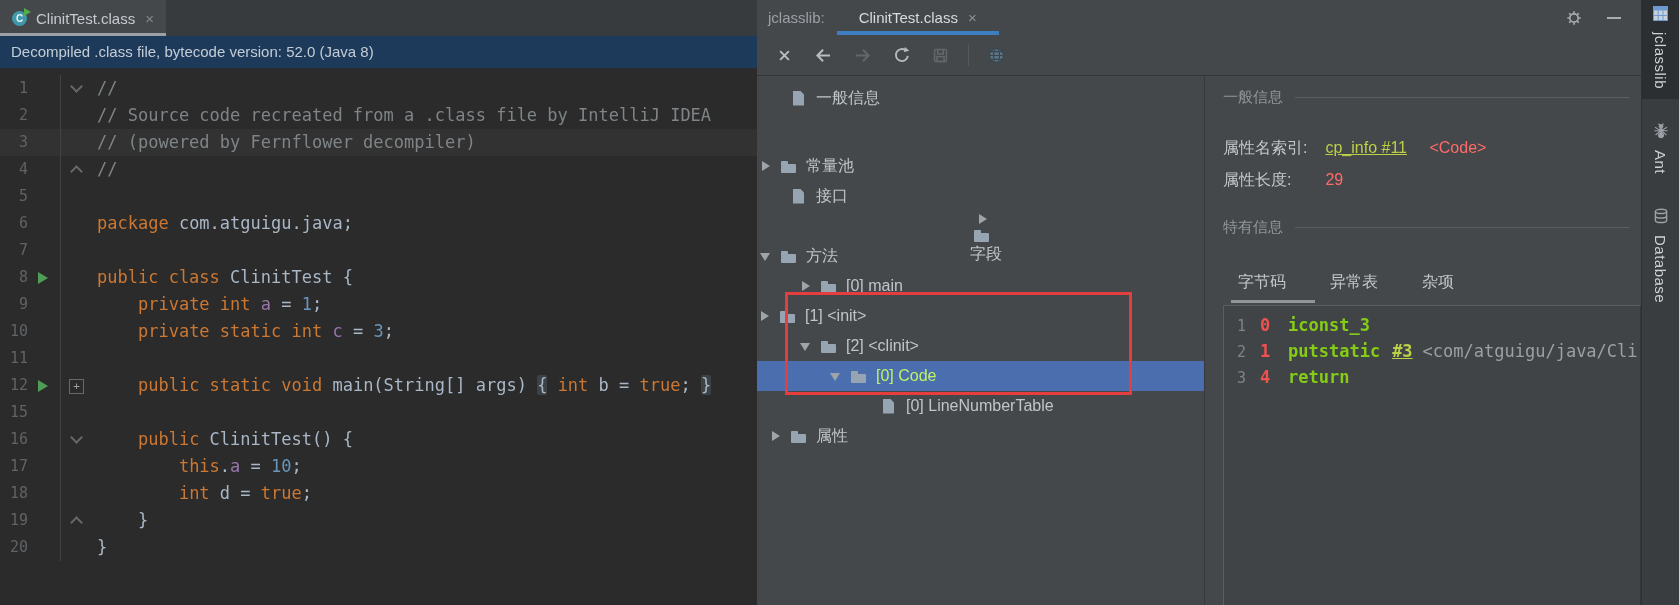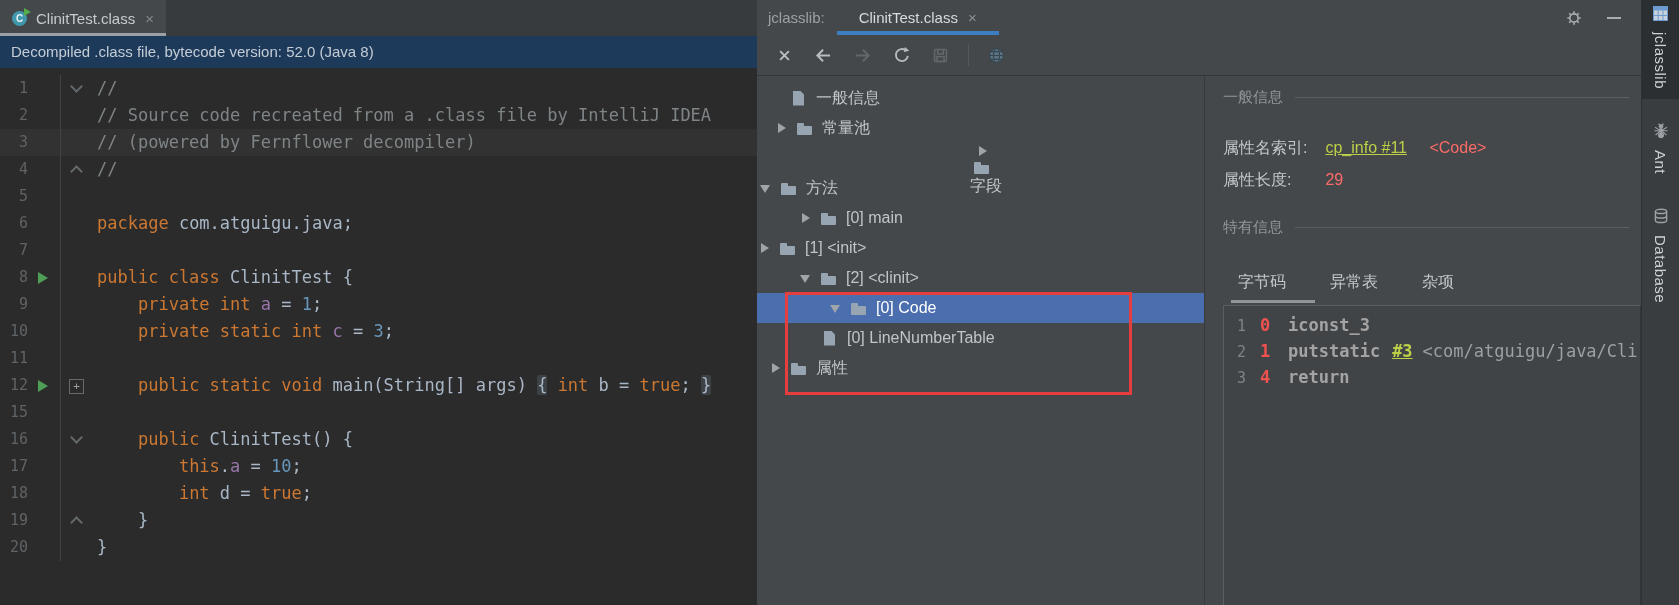--- a/index.html
+++ b/index.html
@@ -54,21 +54,21 @@
   .hbtn{width:26px;height:26px;display:flex;align-items:center;justify-content:center;flex:none;}
   .minbar{width:14px;height:2px;background:#a6acb1;}
   .twheader .hbtn{margin-right:14px;}
   .twtoolbar{height:40px;display:flex;align-items:center;padding-left:8px;border-bottom:1px solid #333638;}
   .tbtn{width:27px;height:27px;margin:0 6px;display:flex;align-items:center;justify-content:center;}
   .tsep{width:1px;height:22px;background:#55595b;margin:0 8px;}
   .twbody{position:absolute;top:76px;left:0;right:0;bottom:0;display:flex;}
   
   .tree{width:447px;flex:none;position:relative;padding-top:7px;box-sizing:border-box;overflow:hidden;}
   .trow{height:30px;display:flex;align-items:center;font-size:16px;color:#c0c5c9;white-space:nowrap;}
-  .trow.sel{background:#4b6eaf;color:#ffffff;}
+  .trow.sel{background:#4b6eaf;color:#bef264;}
   .arr{width:16px;height:16px;margin-right:6px;position:relative;flex:none;}
   .arr.right::before{content:"";position:absolute;left:4px;top:3px;width:0;height:0;
     border-left:8px solid #9fa4a8;border-top:5px solid transparent;border-bottom:5px solid transparent;}
   .arr.down::before{content:"";position:absolute;left:2px;top:5px;width:0;height:0;
     border-top:8px solid #9fa4a8;border-left:5px solid transparent;border-right:5px solid transparent;}
   .tic{width:18px;height:17px;margin-right:8px;position:relative;flex:none;}
   .ic-folder::before{content:"";position:absolute;left:1px;top:6px;width:15px;height:9px;background:#97a5b2;border-radius:1px;}
   .ic-folder::after{content:"";position:absolute;left:1px;top:3px;width:7px;height:4px;background:#97a5b2;border-radius:1px 1px 0 0;}
   .ic-doc::before{content:"";position:absolute;left:3px;top:1px;width:11px;height:15px;background:#97a5b2;
     clip-path:polygon(0 0,7px 0,11px 4px,11px 15px,0 15px);}
@@ -86,21 +86,21 @@
   .dtabs{position:absolute;left:33px;top:196px;display:flex;gap:44px;font-size:16px;color:#c2c7cb;}
   .dtabbar{position:absolute;left:26px;top:224px;width:84px;height:3px;background:#8f9598;}
   .bcbox{position:absolute;left:18px;right:0;top:229px;bottom:0;background:#414447;
     border-top:1px solid #5a5e61;border-left:1px solid #5a5e61;border-right:1px solid #333638;
     padding-top:6px;overflow:hidden;}
   .bline{height:26px;line-height:26px;white-space:nowrap;overflow:hidden;
     font-family:"DejaVu Sans Mono","Liberation Mono",monospace;font-size:17px;font-weight:bold;}
   .bln{display:inline-block;width:14px;text-align:right;margin-left:8px;color:#7e8386;
     font-weight:normal;font-size:15px;}
   .boff{display:inline-block;width:16px;margin-left:14px;color:#f0524f;}
-  .bins{margin-left:12px;color:#a3a3a3;}
+  .bins{margin-left:12px;color:#84cc16;}
   .blink{margin-left:12px;color:#bcd048;text-decoration:underline;}
   .bcomment{margin-left:10px;color:#9aa0a4;font-weight:normal;}
   
   .stripe{position:absolute;left:1641px;top:0;width:38px;height:605px;background:#3a3d3f;
     border-left:1px solid #2e3133;box-sizing:border-box;}
   .sbtn{display:flex;flex-direction:column;align-items:center;padding:6px 0 10px;gap:7px;color:#ced2d6;}
   .sbtn.active{background:#2c2f31;}
   .sbtn + .sbtn{margin-top:18px;}
   .slabel{writing-mode:vertical-rl;font-size:15px;letter-spacing:.5px;}
 </style>
@@ -202,24 +202,29 @@
     </div>
 
     <div class="twbody">
       <div class="tree">
         <div id="tree-rows">
             <div class="trow" style="padding-left: 11px;">
               <span class="arr"></span>
               <span class="tic ic-doc"></span>
               <span class="tlabel">一般信息</span>
             </div>
-            <div class="trow" style="padding-left: 17px;">
+            <div class="trow" style="padding-left: 1px; margin-top: 38px;">
               <span class="arr right"></span>
               <span class="tic ic-folder"></span>
               <span class="tlabel">常量池</span>
+            </div>
+            <div class="trow" style="padding-left: 11px;">
+              <span class="arr"></span>
+              <span class="tic ic-doc"></span>
+              <span class="tlabel">接口</span>
             </div>
             <div class="trow" style="padding-left: 11px; flex-direction: column;">
               <span class="arr right"></span>
               <span class="tic ic-folder"></span>
               <span class="tlabel">字段</span>
             </div>
             <div class="trow" style="padding-left: 1px;">
               <span class="arr down"></span>
               <span class="tic ic-folder"></span>
               <span class="tlabel">方法</span>
@@ -237,21 +242,21 @@
             <div class="trow" style="padding-left: 41px;">
               <span class="arr down"></span>
               <span class="tic ic-folder"></span>
               <span class="tlabel">[2] &lt;clinit&gt;</span>
             </div>
             <div class="trow sel" style="padding-left: 71px;">
               <span class="arr down"></span>
               <span class="tic ic-folder"></span>
               <span class="tlabel">[0] Code</span>
             </div>
-            <div class="trow" style="padding-left: 42px;">
+            <div class="trow" style="padding-left: 101px;">
               <span class="arr"></span>
               <span class="tic ic-doc"></span>
               <span class="tlabel">[0] LineNumberTable</span>
             </div>
             <div class="trow" style="padding-left: 11px;">
               <span class="arr right"></span>
               <span class="tic ic-folder"></span>
               <span class="tlabel">属性</span>
             </div>
           </div>

